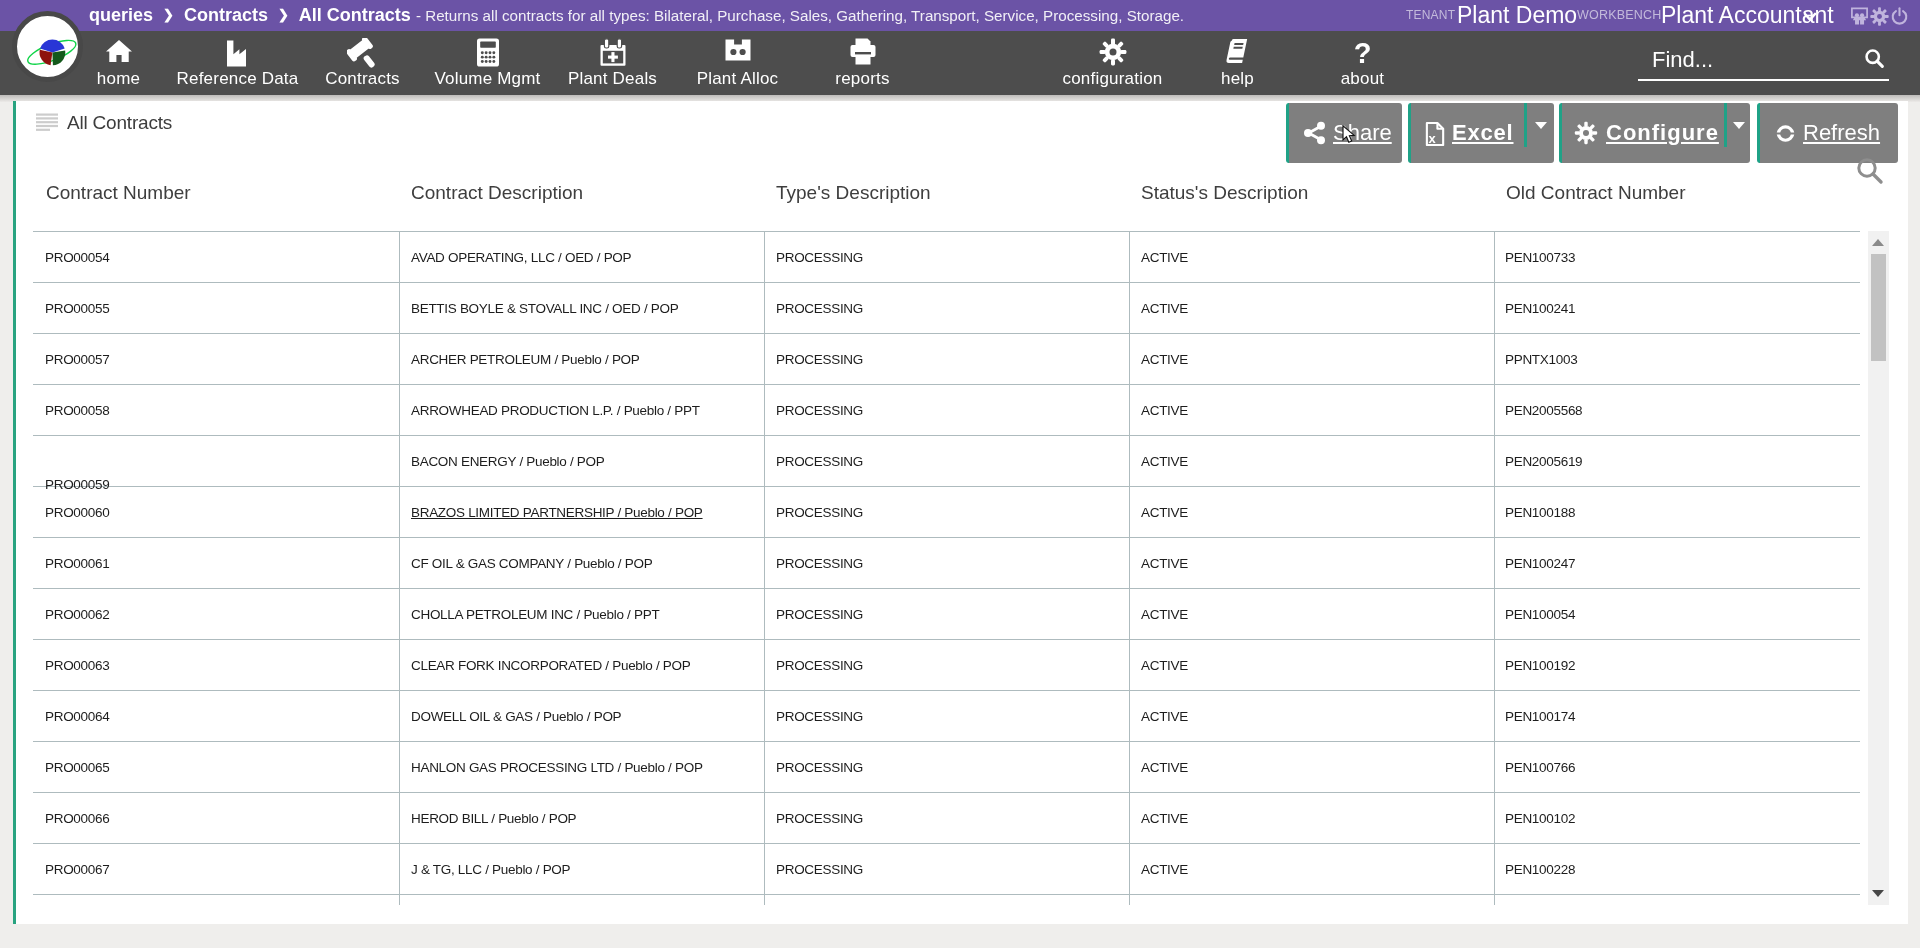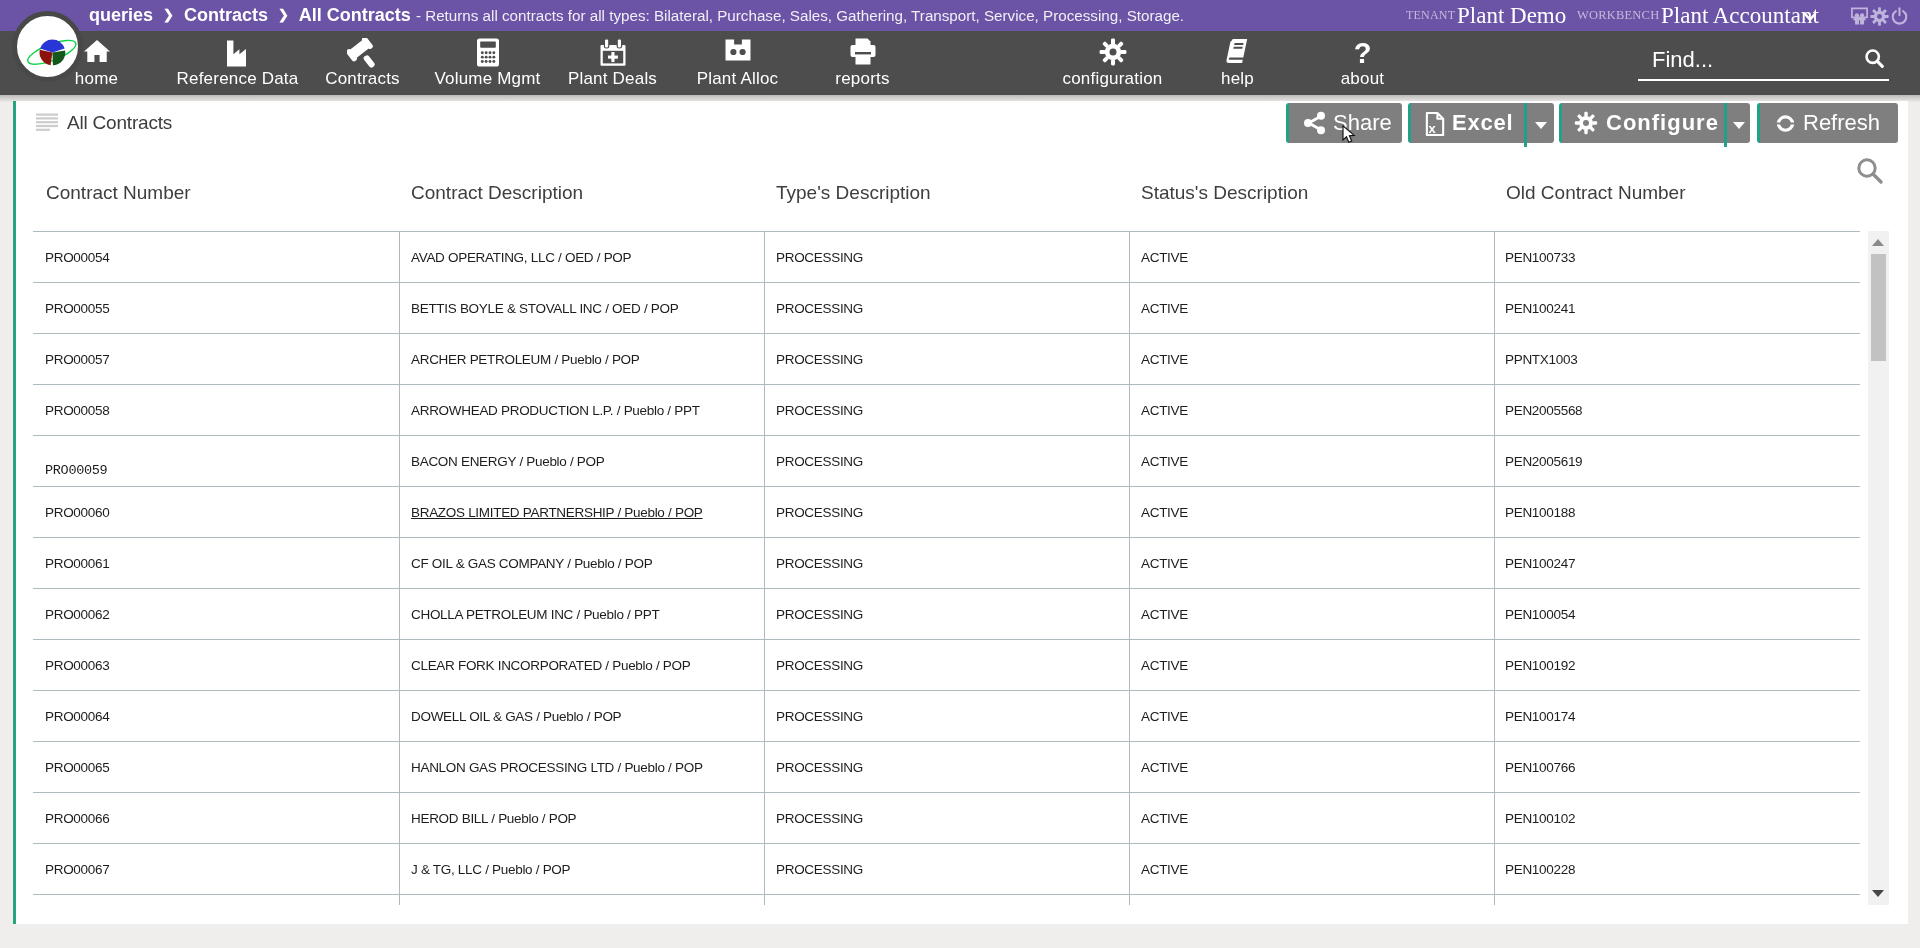--- a/index.html
+++ b/index.html
@@ -4,39 +4,39 @@
 <style>
 *{margin:0;padding:0;box-sizing:border-box;}
 html,body{width:1920px;height:948px;overflow:hidden;background:#efeeec;font-family:"Liberation Sans",sans-serif;}
 
 #topbar{position:absolute;left:0;top:0;width:1920px;height:31px;background:#6b53a6;z-index:30;}
 #crumb{position:absolute;left:89px;top:0;height:31px;line-height:31px;color:#fff;font-size:18px;font-weight:bold;white-space:nowrap;}
 #crumb .sep{font-size:13px;padding:0 10px;position:relative;top:-2px;}
 #crumb .desc{font-weight:normal;font-size:15.2px;color:#f1eff6;}
 .tlabel{color:#c3badb;font-size:12.5px;letter-spacing:.2px;}
 .tval{color:#fff;font-size:23px;}
-.tspan{position:absolute;top:0;height:31px;line-height:31px;white-space:nowrap;font-family:Liberation Serif, serif;}
+.tspan{position:absolute;top:0;height:31px;line-height:31px;white-space:nowrap;}
 
 #topicons{position:absolute;top:6px;left:1850px;width:66px;height:20px;}
 
 #navbar{position:absolute;left:0;top:31px;width:1920px;height:64px;background:#4d4d4d;z-index:20;}
 #navshadow{position:absolute;left:0;top:95px;width:1920px;height:7px;background:linear-gradient(#bdbbb9,#eceae8);z-index:5;}
 .navitem{position:absolute;top:0;width:125px;height:64px;text-align:center;color:#fff;}
 .navitem .ic{height:38px;padding-top:7px;display:flex;justify-content:center;align-items:flex-start;}
 .navitem .lb{font-size:17px;letter-spacing:.2px;line-height:20px;}
 #logo{position:absolute;left:12px;top:11px;width:71px;height:71px;border-radius:50%;background:#fff;border:5px solid #484848;z-index:40;}
 #findwrap{position:absolute;left:1638px;top:10px;width:251px;height:40px;border-bottom:2px solid #fff;}
 #findtext{position:absolute;left:14px;top:6px;color:#fff;font-size:22px;}
 #findmag{position:absolute;right:3px;top:7px;}
 
 #panel{position:absolute;left:13px;top:101px;width:1895px;height:823px;background:#fff;border-left:3px solid #28a380;z-index:6;}
 #title{position:absolute;left:67px;top:112px;font-size:19px;letter-spacing:-0.2px;color:#3d3d3d;z-index:7;}
 #listicon{position:absolute;left:36px;top:113px;z-index:7;}
 
-.btn{position:absolute;top:103px;height:40px;background:#7f7f7f;border-left:3px solid #1fa287;border-radius:3px;color:#fff;font-size:22px;z-index:7;display:flex;align-items:center;}
+.btn{position:absolute;top:103px;height:60px;background:#7f7f7f;border-left:3px solid #1fa287;border-radius:3px;color:#fff;font-size:22px;z-index:7;display:flex;align-items:center;text-decoration:underline;}
 .btn .caret{width:0;height:0;border-left:6.5px solid transparent;border-right:6.5px solid transparent;border-top:7.5px solid #fff;}
 .bsep{position:absolute;top:0;width:3px;height:44px;background:#1fa287;}
 
 .hline{position:absolute;height:1px;background:#aebbbe;z-index:8;}
 .vline{position:absolute;width:1px;background:#aebbbe;z-index:8;}
 .hcell{position:absolute;top:182px;font-size:19px;color:#3e3e3e;z-index:8;}
 .cell{position:absolute;font-size:13.5px;letter-spacing:-0.3px;color:#1d1d1d;z-index:8;white-space:nowrap;}
 
 #sbtrack{position:absolute;left:1868px;top:231px;width:21px;height:674px;background:#f1f1f1;z-index:9;}
 #sbthumb{position:absolute;left:3px;top:23px;width:15px;height:107px;background:#c2c2c2;}
@@ -84,21 +84,21 @@
           <circle cx="12" cy="12" r="3.1" fill="#6b53a6"></circle>
         </svg>
         <svg width="19" height="19" viewBox="0 0 24 24">
           <path d="M7.5 5.1A8.6 8.6 0 1 0 16.5 5.1" fill="none" stroke="#c0b4dd" stroke-width="2.6" stroke-linecap="round"></path>
           <line x1="12" y1="1.5" x2="12" y2="10.5" stroke="#c0b4dd" stroke-width="2.6" stroke-linecap="round"></line>
         </svg>
       </div>
     </div>
 </div>
 <div id="navbar">
-<div class="navitem" style="left:34px;">
+<div class="navitem" style="left:56px;">
       <div class="ic">
         <svg width="30" height="25" viewBox="0 0 30 26">
           <path fill="#fff" d="M15 2 1.5 14h3.4V25h7.4v-7.4h5.4V25h7.4V14h3.4z"></path>
         </svg>
       </div>
       <div class="lb">home</div>
     </div>
 <div class="navitem" style="left:175px;">
       <div class="ic">
         <svg width="27" height="29" viewBox="0 0 27 29">
@@ -343,21 +343,21 @@
 <div class="cell" style="left:45px;top:351.5px;">PRO00057</div>
 <div class="cell" style="left:411px;top:351.5px;">ARCHER PETROLEUM / Pueblo / POP</div>
 <div class="cell" style="left:776px;top:351.5px;">PROCESSING</div>
 <div class="cell" style="left:1141px;top:351.5px;">ACTIVE</div>
 <div class="cell" style="left:1505px;top:351.5px;">PPNTX1003</div>
 <div class="cell" style="left:45px;top:402.5px;">PRO00058</div>
 <div class="cell" style="left:411px;top:402.5px;">ARROWHEAD PRODUCTION L.P. / Pueblo / PPT</div>
 <div class="cell" style="left:776px;top:402.5px;">PROCESSING</div>
 <div class="cell" style="left:1141px;top:402.5px;">ACTIVE</div>
 <div class="cell" style="left:1505px;top:402.5px;">PEN2005568</div>
-<div class="cell" style="left:45px;top:463px;font-family:Liberation Mono, monospace;">PRO00059</div>
+<div class="cell" style="left:45px;top:477px;">PRO00059</div>
 <div class="cell" style="left:411px;top:453.5px;">BACON ENERGY / Pueblo / POP</div>
 <div class="cell" style="left:776px;top:453.5px;">PROCESSING</div>
 <div class="cell" style="left:1141px;top:453.5px;">ACTIVE</div>
 <div class="cell" style="left:1505px;top:453.5px;">PEN2005619</div>
 <div class="cell" style="left:45px;top:504.5px;">PRO00060</div>
 <div class="cell" style="left:411px;top:504.5px;text-decoration:underline;">BRAZOS LIMITED PARTNERSHIP / Pueblo / POP</div>
 <div class="cell" style="left:776px;top:504.5px;">PROCESSING</div>
 <div class="cell" style="left:1141px;top:504.5px;">ACTIVE</div>
 <div class="cell" style="left:1505px;top:504.5px;">PEN100188</div>
 <div class="cell" style="left:45px;top:555.5px;">PRO00061</div>

